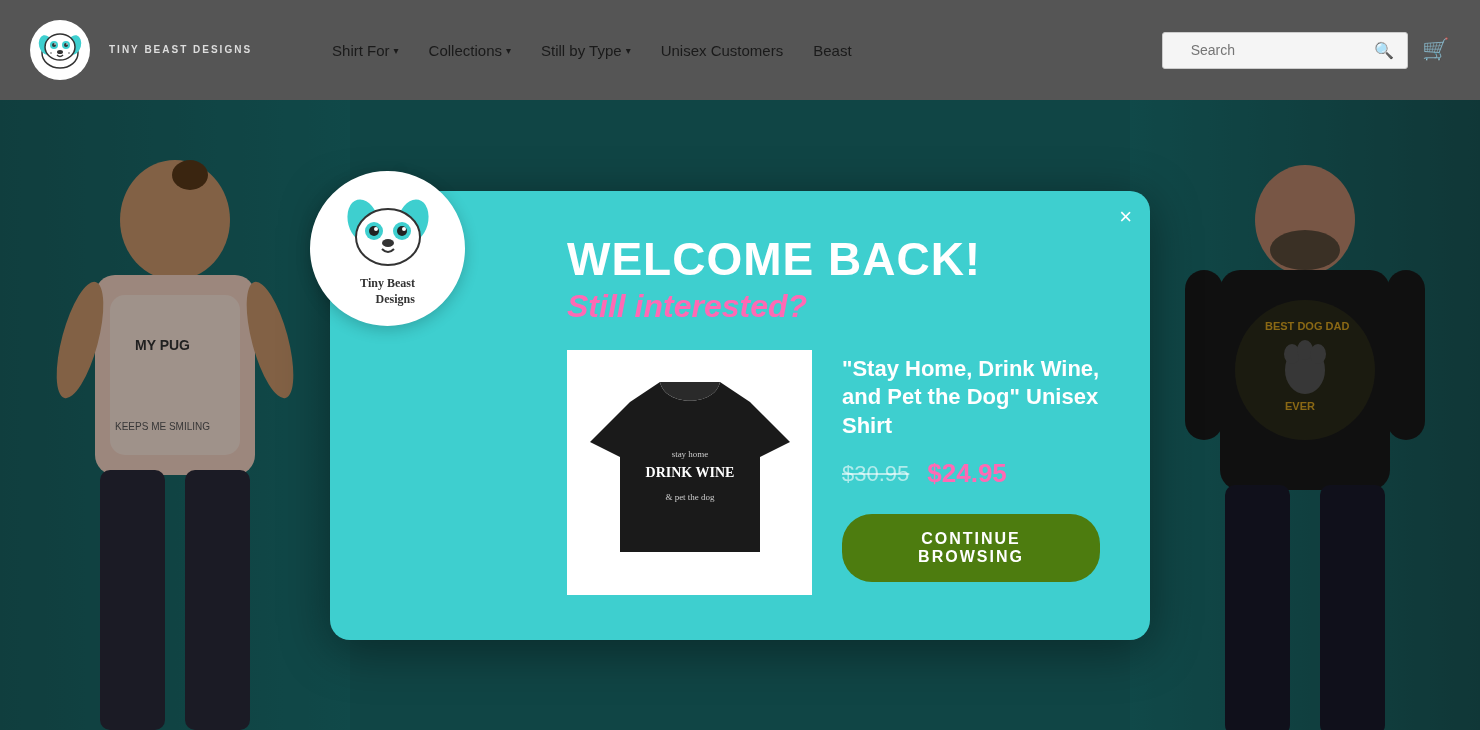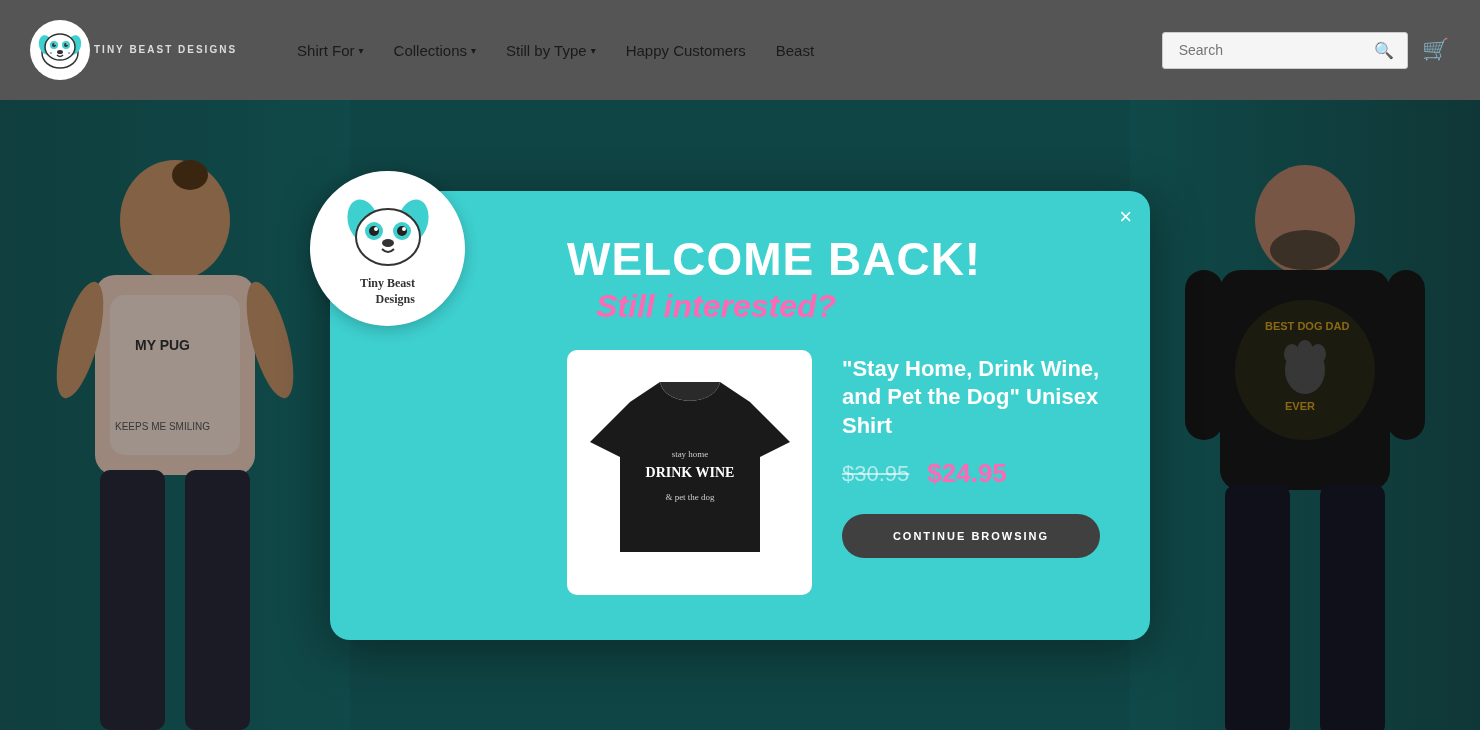--- a/index.html
+++ b/index.html
@@ -11,22 +11,22 @@
       background: #555;
       display: flex;
       align-items: center;
       padding: 0 30px;
       position: relative;
       z-index: 10;
     }
     #logo-area {
       display: flex;
       align-items: center;
-      gap: 4px;
-      margin-right: 60px;
+      gap: 19px;
+      margin-right: 80px;
     }
     #logo-circle {
       width: 60px;
       height: 60px;
       border-radius: 50%;
       background: white;
       display: flex;
       align-items: center;
       justify-content: center;
       overflow: hidden;
@@ -65,21 +65,21 @@
       align-items: center;
       border: 1px solid #ccc;
       background: #f5f5f5;
       border-radius: 3px;
       overflow: hidden;
       margin-left: auto;
     }
     #search-input-field {
       border: none;
       background: transparent;
-      padding: 8px 16px;
+      padding: 8px 28px;
       font-size: 14px;
       width: 200px;
       outline: none;
       color: #666;
     }
     #search-btn {
       background: none;
       border: none;
       padding: 8px 12px;
       cursor: pointer;
@@ -221,33 +221,32 @@
       margin-bottom: 6px;
       text-transform: uppercase;
       letter-spacing: 1px;
     }
     #modal-subtitle {
       font-size: 32px;
       font-weight: 800;
       color: #ff69b4;
       margin-bottom: 25px;
       font-style: italic;
-      margin-left: 29px;
     }
 
     #product-area {
       display: flex;
       align-items: flex-start;
       gap: 30px;
     }
     #product-image-box {
       width: 245px;
       height: 245px;
       background: white;
-      border-radius: 10px;
+      border-radius: 0;
       display: flex;
       align-items: center;
       justify-content: center;
       flex-shrink: 0;
       overflow: hidden;
     }
     #product-tshirt {
       width: 200px;
       height: 220px;
     }
@@ -273,26 +272,26 @@
       font-size: 22px;
       color: rgba(255,255,255,0.6);
       text-decoration: line-through;
     }
     #sale-price {
       font-size: 26px;
       font-weight: 800;
       color: #ff69b4;
     }
     #cta-btn {
-      background: #404040;
+      background: #4d7c0f;
       color: white;
       border: none;
       border-radius: 30px;
       padding: 16px 30px;
-      font-size: 11px;
+      font-size: 16px;
       font-weight: 800;
       letter-spacing: 2px;
       cursor: pointer;
       text-transform: uppercase;
       width: 100%;
       display: block;
     }
   </style>
 </head>
 <body>
@@ -336,21 +335,21 @@
     </div>
     <div class="nav-item">
       <span>Collections</span>
       <span class="chevron">▾</span>
     </div>
     <div class="nav-item">
       <span>Still by Type</span>
       <span class="chevron">▾</span>
     </div>
     <div class="nav-item">
-      <span>Happy Customers</span>
+      <span>Unisex Customers</span>
     </div>
     <div class="nav-item">
       <span>Beast</span>
     </div>
   </nav>
 
   <div id="search-area">
     <input id="search-input-field" type="text" placeholder="Search" style="">
     <button id="search-btn">🔍</button>
   </div>

